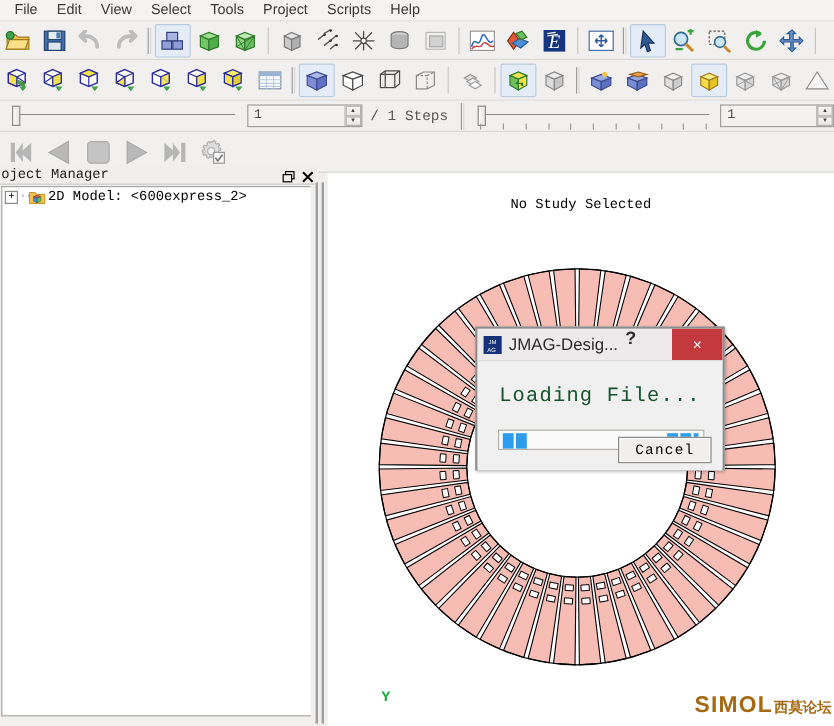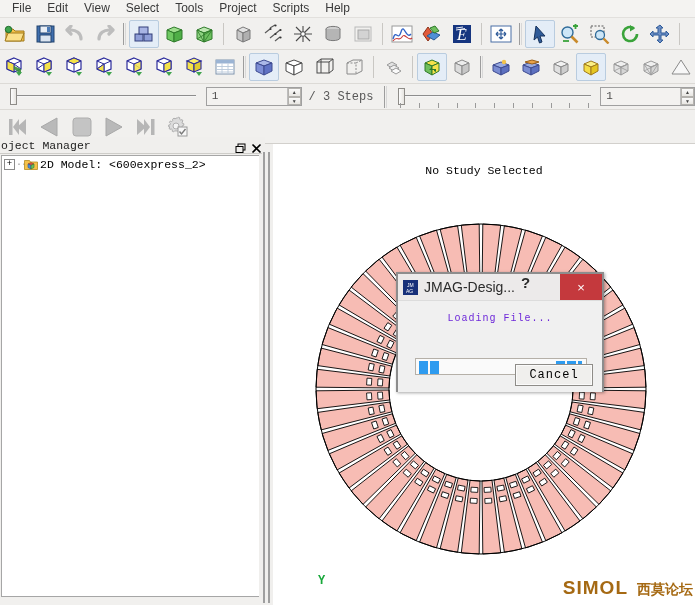--- a/index.html
+++ b/index.html
@@ -212,21 +212,21 @@
   #watermark {
     position: absolute; right: 2px; bottom: 6px;
     display: flex; align-items: baseline;
     font-family: "Liberation Sans", sans-serif;
     font-weight: bold;
     color: #a16207;
     letter-spacing: 1px;
     opacity: 0.95;
   }
   #wm-latin { font-size: 19px; }
-  #wm-cjk { font-size: 14px; margin-left: 9px; letter-spacing: 0px; text-align: center; }
+  #wm-cjk { font-size: 12px; margin-left: 1px; letter-spacing: 0px; text-align: center; }
 
   
   #dialog {
     position: absolute; left: 396px; top: 272px;
     width: 208px; height: 120px;
     background: #f0f0f0;
     border: 2px solid #8d8d8d;
     box-shadow: 1px 1px 3px rgba(0,0,0,0.35);
   }
   #dlg-title {
@@ -261,23 +261,23 @@
     display: flex; align-items: center; justify-content: center;
     font-family: "Liberation Sans", sans-serif;
     font-size: 13px;
   }
   #dlg-body {
     position: relative; width: 100%; height: 92px;
     background: #f0f0f0;
     border-top: 1px solid #dcdcdc;
   }
   #dlg-msg {
-    text-align: center; margin-top: 12px;
+    text-align: center; margin-top: 20px;
     font-family: "Liberation Mono", monospace;
-    font-size: 10px; color: #6d28d9;
+    font-size: 17px; color: #14532d;
     letter-spacing: 1px;
   }
   #progress {
     position: absolute; left: 17px; top: 57px;
     width: 172px; height: 17px;
     background: #fafafa;
     border: 1px solid #b5b0a8;
     overflow: hidden;
   }
   .pblock {
@@ -665,21 +665,21 @@
       <div class="slider-line"></div>
       <div class="slider-thumb"></div>
     </div>
     <div class="spin-box" style="width:96px;margin-left:6px;">
       <div class="spin-val">1</div>
       <div class="spin-arrows">
         <span>▲</span>
         <span>▼</span>
       </div>
     </div>
-    <div class="steps-label">/ 3 Steps</div>
+    <div class="steps-label">/ 1 Steps</div>
 
     <div class="tb-sep" style="margin-left:8px;"></div>
 
     <div class="slider-track" style="width:203px;margin-left:2px;">
       <div class="slider-line"></div>
       <div class="slider-thumb"></div>
       <div class="slider-ticks">
         <i></i>
           <i></i>
           <i></i>

